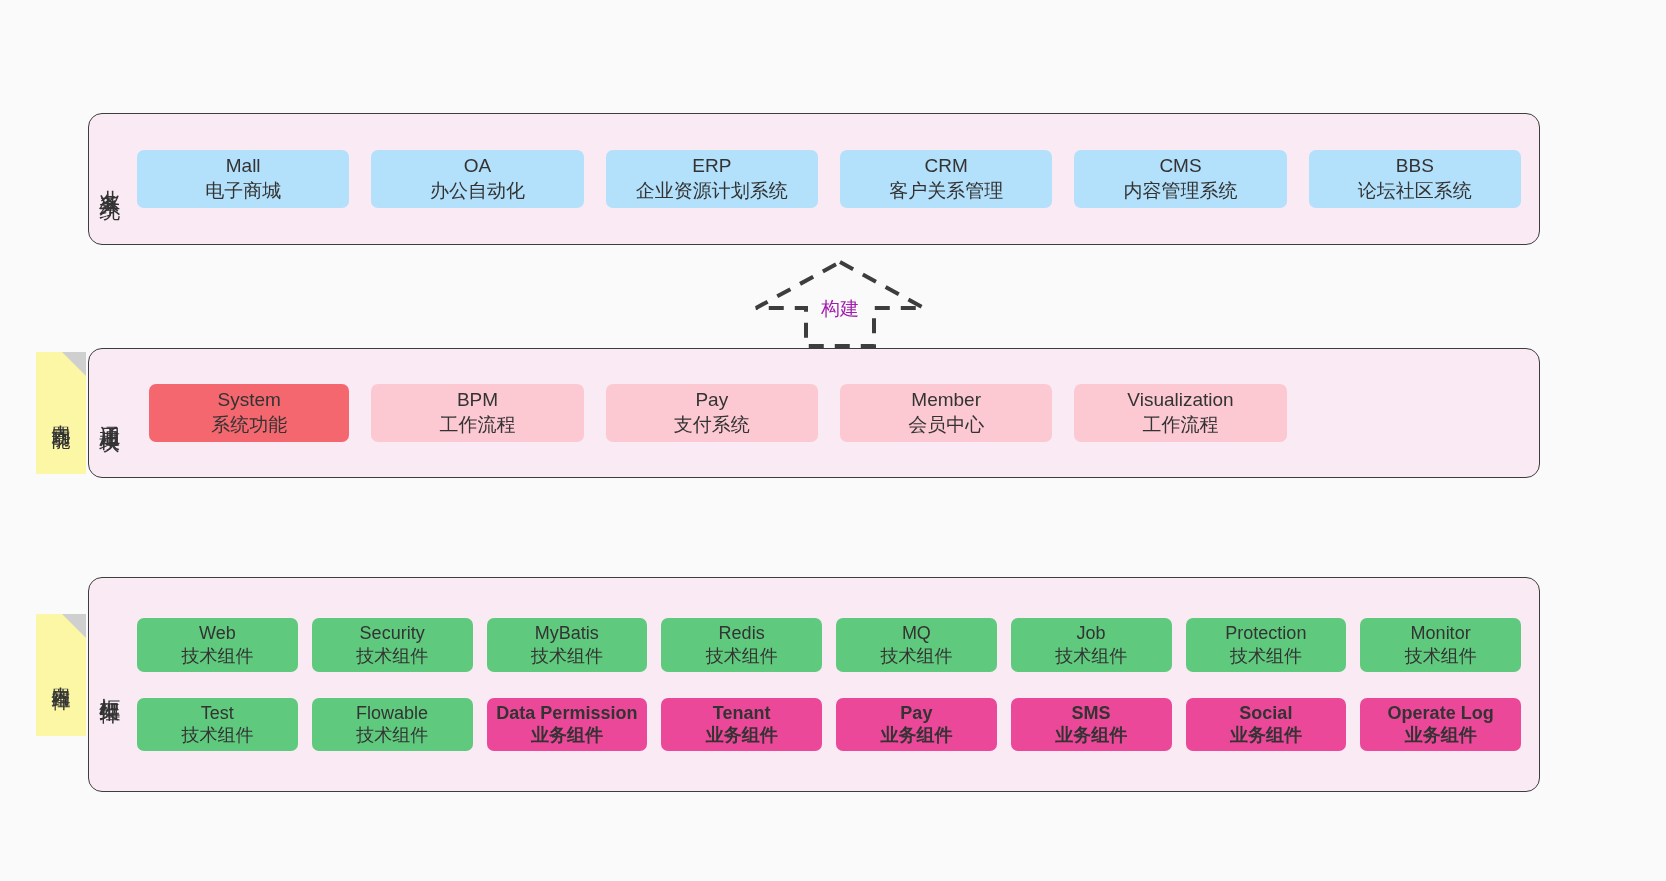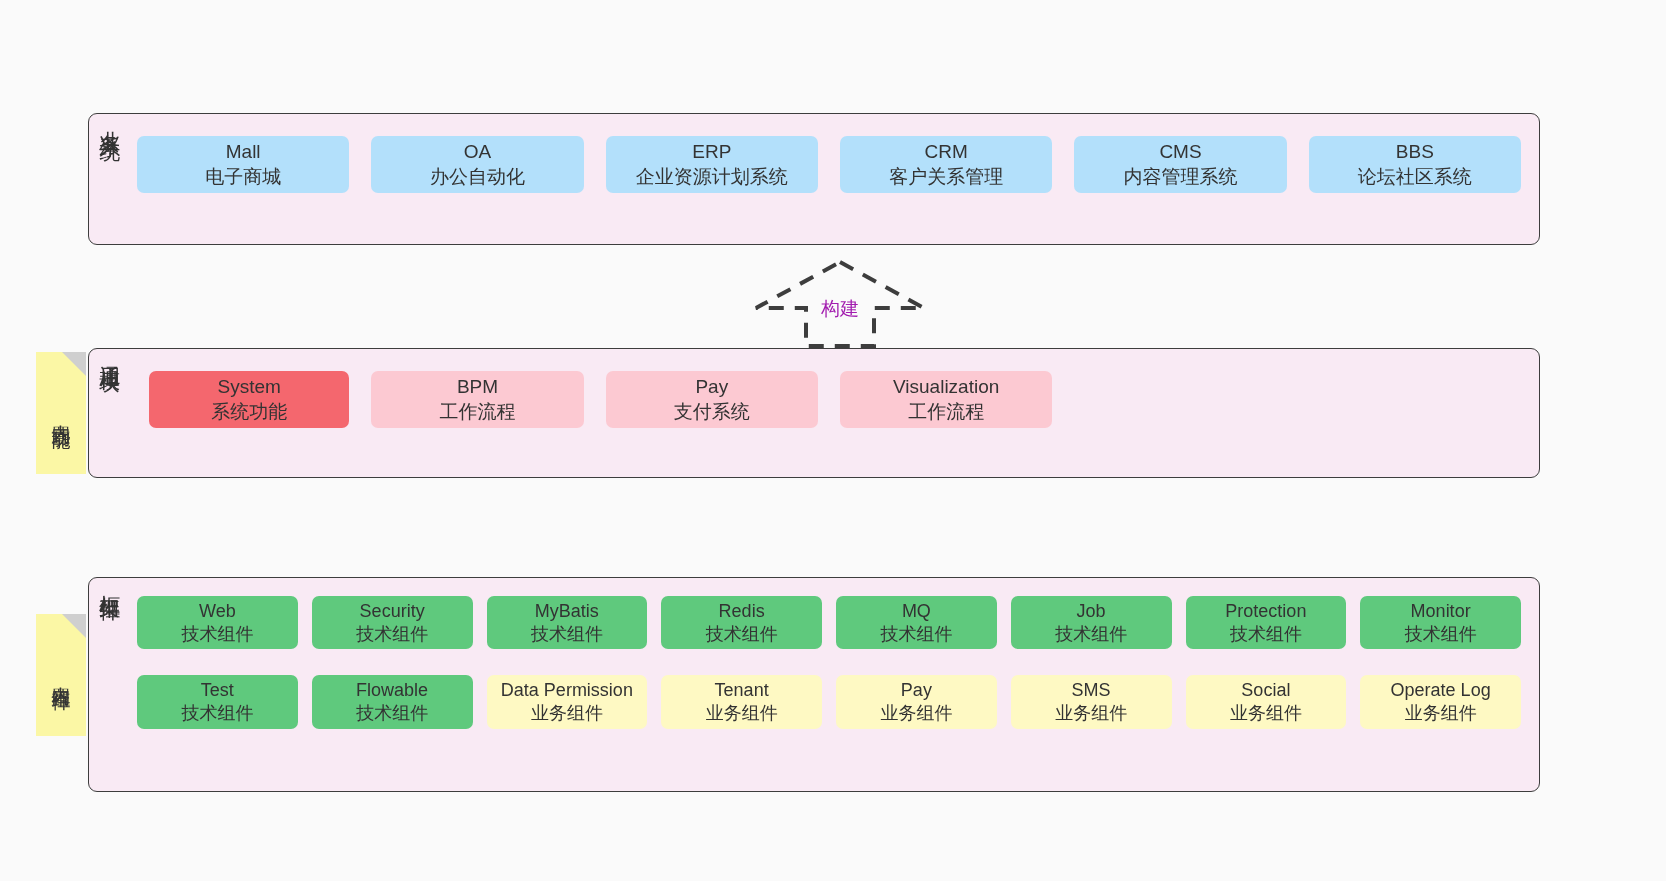--- a/index.html
+++ b/index.html
@@ -11,24 +11,24 @@
     overflow:hidden;
     position:relative;
   }
   #stage{position:absolute;inset:0;}
 
   
   .tier{
     position:absolute;
     background:#f9eaf4;
     border:1.6px solid #3d3d3d;
-    border-radius:9px;
-    box-sizing:border-box;
-    display:flex;
-    align-items:flex-start;
+    border-radius:14px;
+    box-sizing:border-box;
+    display:flex;
+    align-items:center;
   }
   .tier-label{
     flex:0 0 auto;
     width:42px;
     display:flex;
     align-items:center;
     justify-content:center;
     font-size:21px;
     line-height:1.12;
     color:#333;
@@ -56,21 +56,21 @@
     color:#333333;
     box-sizing:border-box;
     padding:4px 6px;
   }
   .card .ttl{display:block;}
   .card .sub{display:block;}
   .card.blue{background:#b3e0fb;}
   .card.red-strong{background:#f4676e;margin-left:12px;}
   .card.red-soft{background:#fcc9d2;}
   .card.green-strong{background:#5fc97d;}
-  .card.green-soft{background:#fef9c3;}
+  .card.green-soft{background:#ec4899;font-weight:bold;}
 
   
   #tier-business{left:88px;top:113px;width:1452px;height:132px;}
   #tier-business .tier-body{
     grid-template-columns:repeat(6,1fr);
     gap:0 22px;
     padding:22px 18px 22px 6px;
   }
   #tier-business .tier-label{letter-spacing:3px;font-size:21px;}
 
@@ -185,20 +185,24 @@
       </div>
       <div class="card red-soft">
         <span class="ttl">BPM</span>
         <span class="sub">工作流程</span>
       </div>
       <div class="card red-soft">
         <span class="ttl">Pay</span>
         <span class="sub">支付系统</span>
       </div>
       <div class="card red-soft">
+        <span class="ttl">Member</span>
+        <span class="sub">会员中心</span>
+      </div>
+      <div class="card red-soft">
         <span class="ttl">Visualization</span>
         <span class="sub">工作流程</span>
       </div>
     </div>
   </div>
 
 
   <div class="tier" id="tier-framework">
     <div class="tier-label">框架组件</div>
     <div class="tier-body">

